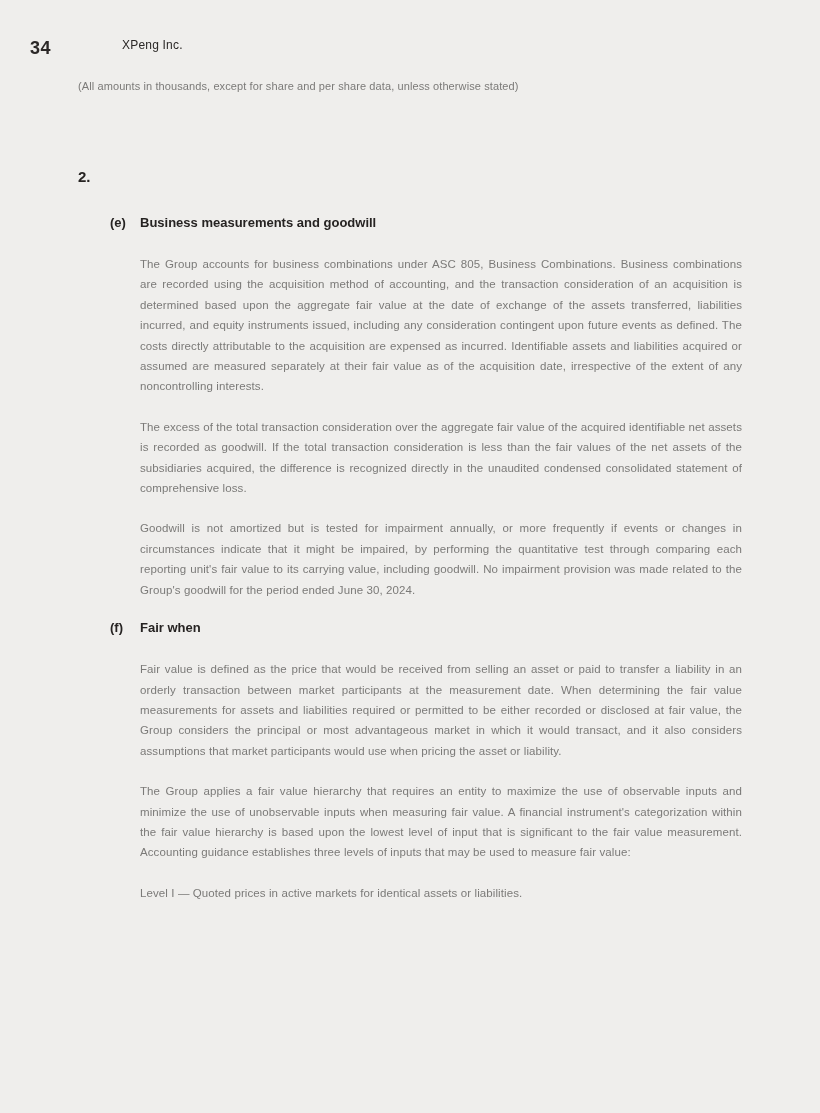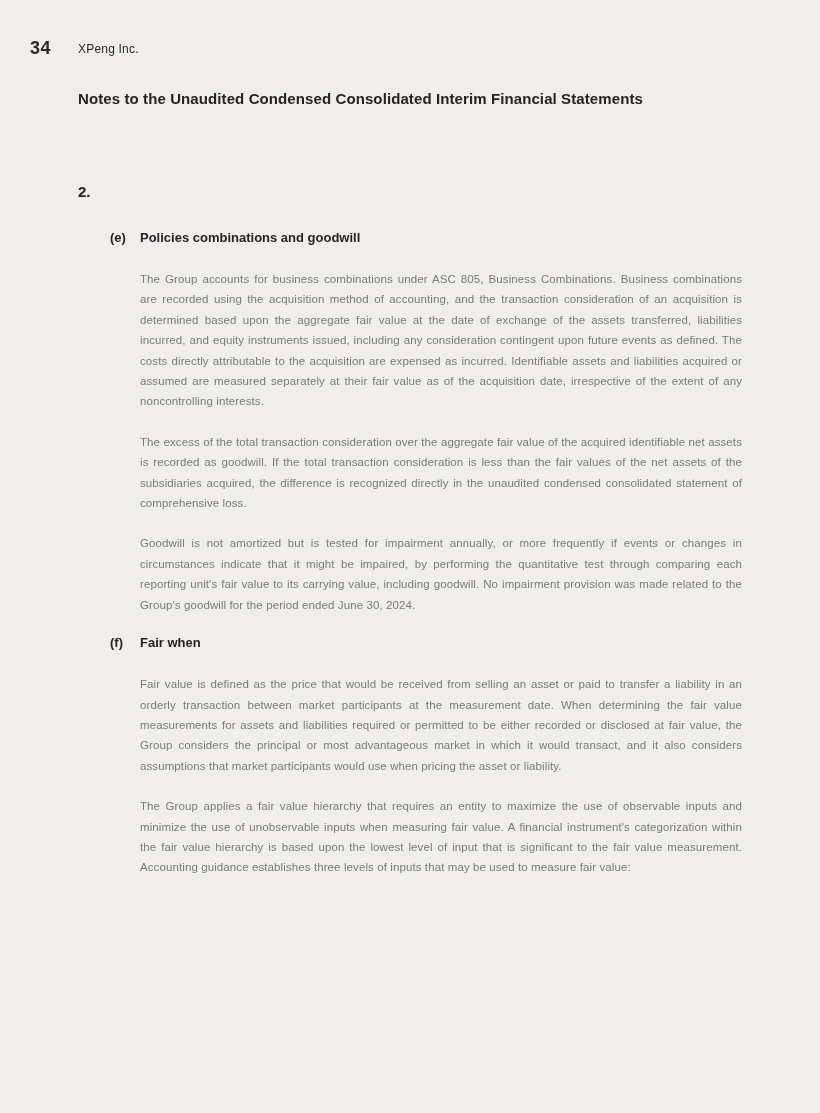--- a/index.html
+++ b/index.html
@@ -13,21 +13,22 @@
     width: 820px;
     height: 1113px;
     background: #efeeec;
     box-sizing: border-box;
     padding: 38px 78px 0 78px;
     overflow: hidden;
     color: #2a2726;
   }
   .page-header {
     display: flex;
-    align-items: center;
+    align-items: flex-start;
+    gap: 44px;
   }
   .page-number {
     font-size: 18px;
     font-weight: 700;
     color: #2b2827;
     letter-spacing: 0.5px;
     margin-left: -48px;
     width: 48px;
     flex: 0 0 48px;
   }
@@ -98,50 +99,51 @@
 </head>
 <body>
 
 <div class="page">
 
   <header class="page-header">
     <span class="page-number">34</span>
     <span class="company-name">XPeng Inc.</span>
   </header>
 
-  <h1 class="doc-title">Notes to the Unaudited Condensed Consolidated Interim Financial Statements</h1>
 
+  <p class="doc-subtitle">(All amounts in thousands, except for share and per share data, unless otherwise stated)</p>
 
   <div class="section">
 
     <div class="section-heading">
       <span class="section-number">2.</span>
     </div>
 
     <div class="section-content">
 
       <div class="subsection">
         <div class="subsection-heading">
           <span class="subsection-label">(e)</span>
-          <span class="subsection-title">Policies combinations and goodwill</span>
+          <span class="subsection-title">Business measurements and goodwill</span>
         </div>
         <div class="subsection-body">
           <p class="body-paragraph">The Group accounts for business combinations under ASC 805, Business Combinations. Business combinations are recorded using the acquisition method of accounting, and the transaction consideration of an acquisition is determined based upon the aggregate fair value at the date of exchange of the assets transferred, liabilities incurred, and equity instruments issued, including any consideration contingent upon future events as defined. The costs directly attributable to the acquisition are expensed as incurred. Identifiable assets and liabilities acquired or assumed are measured separately at their fair value as of the acquisition date, irrespective of the extent of any noncontrolling interests.</p>
           <p class="body-paragraph">The excess of the total transaction consideration over the aggregate fair value of the acquired identifiable net assets is recorded as goodwill. If the total transaction consideration is less than the fair values of the net assets of the subsidiaries acquired, the difference is recognized directly in the unaudited condensed consolidated statement of comprehensive loss.</p>
           <p class="body-paragraph">Goodwill is not amortized but is tested for impairment annually, or more frequently if events or changes in circumstances indicate that it might be impaired, by performing the quantitative test through comparing each reporting unit's fair value to its carrying value, including goodwill. No impairment provision was made related to the Group's goodwill for the period ended June 30, 2024.</p>
         </div>
       </div>
 
       <div class="subsection">
         <div class="subsection-heading">
           <span class="subsection-label">(f)</span>
           <span class="subsection-title">Fair when</span>
         </div>
         <div class="subsection-body">
           <p class="body-paragraph">Fair value is defined as the price that would be received from selling an asset or paid to transfer a liability in an orderly transaction between market participants at the measurement date. When determining the fair value measurements for assets and liabilities required or permitted to be either recorded or disclosed at fair value, the Group considers the principal or most advantageous market in which it would transact, and it also considers assumptions that market participants would use when pricing the asset or liability.</p>
           <p class="body-paragraph">The Group applies a fair value hierarchy that requires an entity to maximize the use of observable inputs and minimize the use of unobservable inputs when measuring fair value. A financial instrument's categorization within the fair value hierarchy is based upon the lowest level of input that is significant to the fair value measurement. Accounting guidance establishes three levels of inputs that may be used to measure fair value:</p>
+          <p class="body-paragraph last-line">Level I — Quoted prices in active markets for identical assets or liabilities.</p>
         </div>
       </div>
 
     </div>
   </div>
 
 </div>
 
 </body></html>

